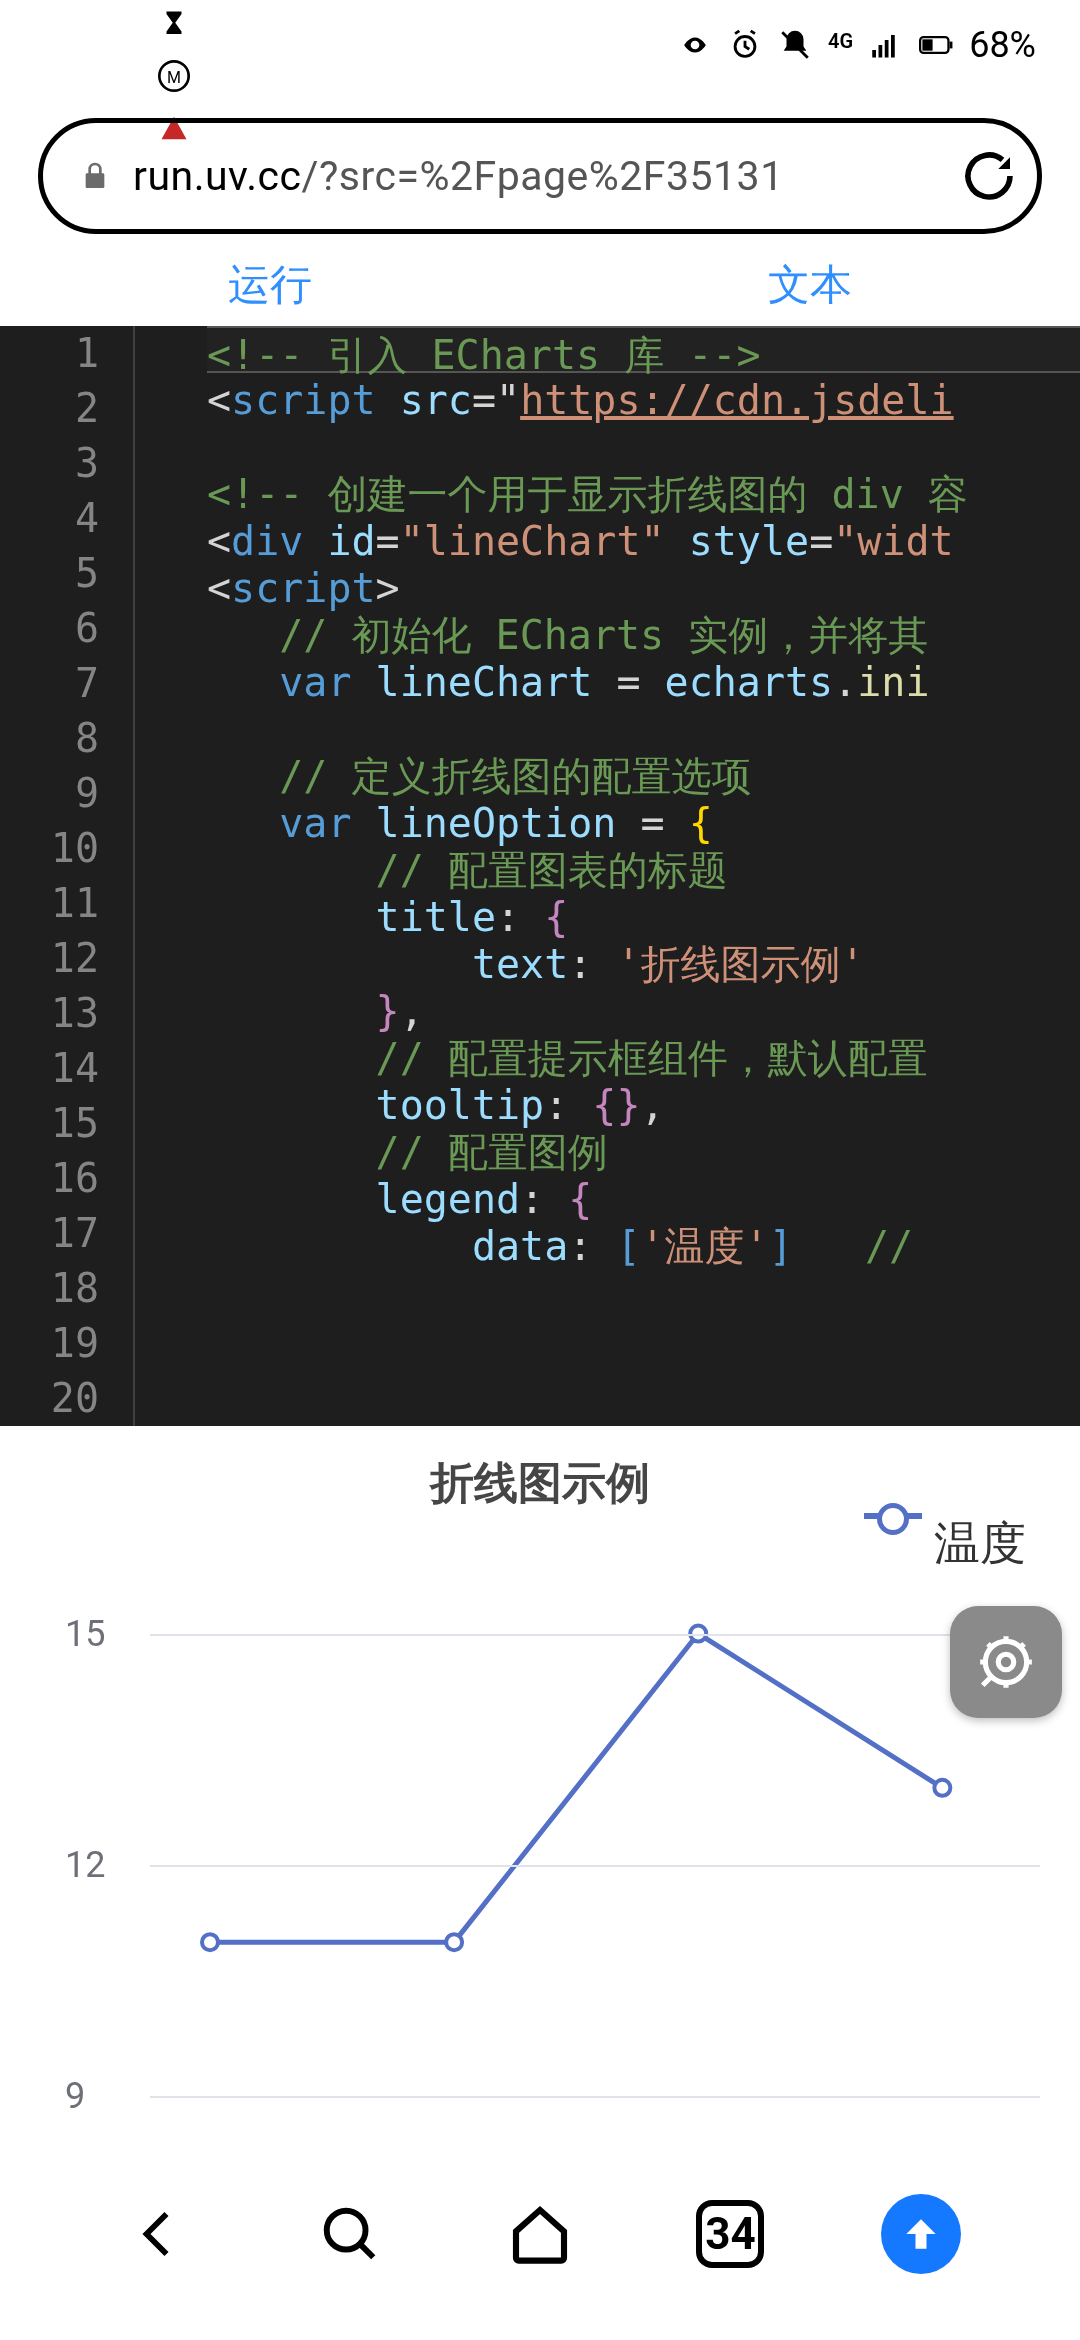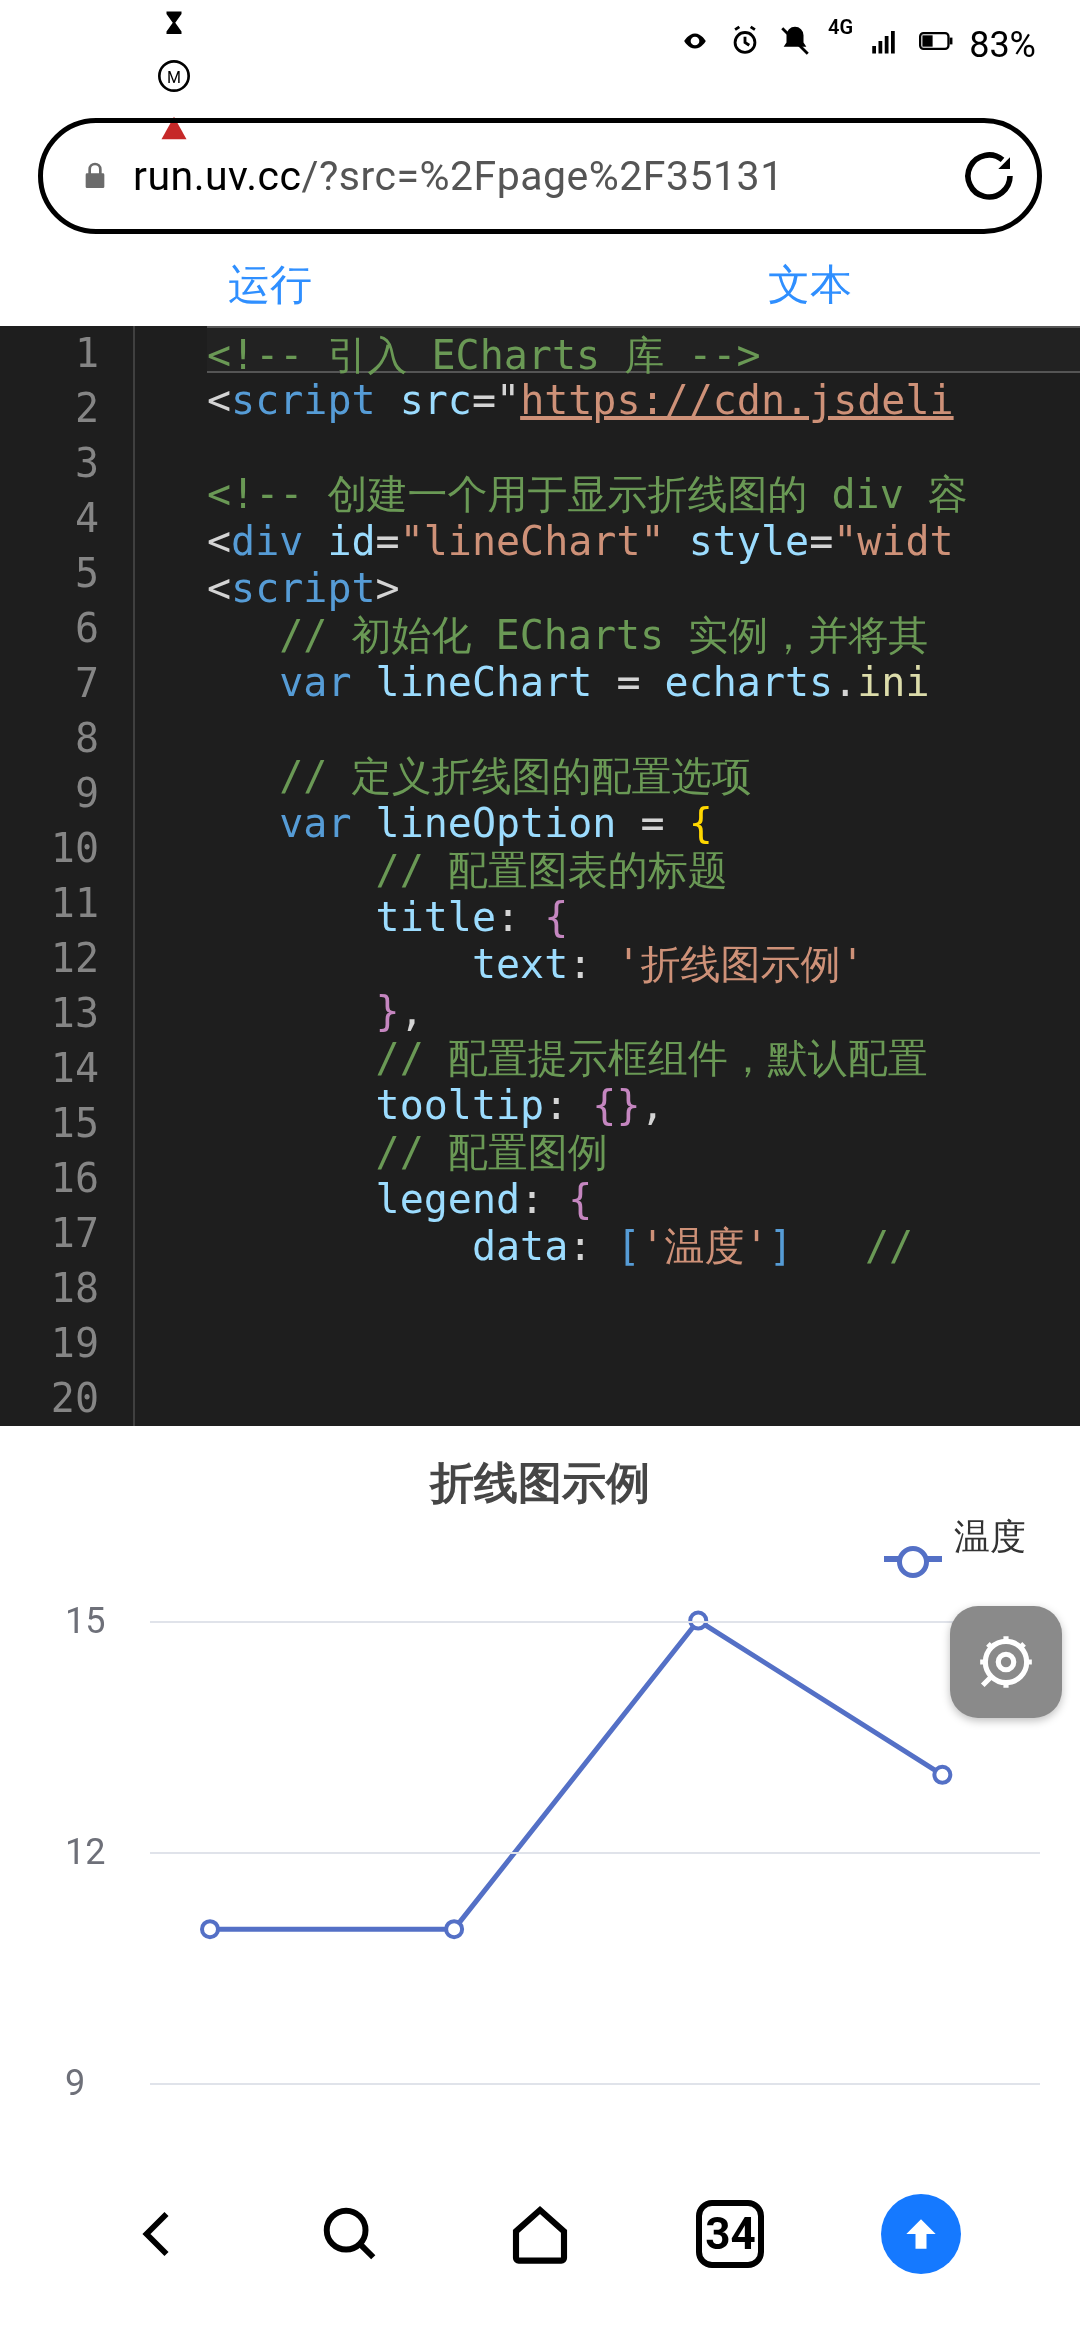--- a/index.html
+++ b/index.html
@@ -3,21 +3,21 @@
 <meta charset="utf-8">
 <style>
   * { margin: 0; padding: 0; box-sizing: border-box; }
   html, body { width: 1080px; height: 2340px; overflow: hidden; font-family: -apple-system, "Segoe UI", Roboto, sans-serif; background: #fff; }
   body { display: flex; flex-direction: column; position: relative; }
 
   
   .status-bar { height: 90px; display: flex; align-items: center; padding: 0 44px 0 126px; font-size: 38px; color: #000; }
   .status-left { display: flex; align-items: center; gap: 18px; flex-direction: column; }
   .status-time { font-size: 38px; font-weight: 500; }
-  .status-right { margin-left: auto; display: flex; gap: 16px; }
+  .status-right { margin-left: auto; display: flex; align-items: center; gap: 16px; }
   .mini-icon { width: 34px; height: 34px; display: inline-flex; align-items: center; justify-content: center; }
 
   
   .url-row { padding: 28px 38px 10px; }
   .url-bar { border: 5px solid #000; border-radius: 80px; height: 116px; display: flex; align-items: center; padding: 0 20px 0 36px; gap: 22px; }
   .lock-icon { width: 32px; height: 36px; }
   .url-text { flex: 1; font-size: 41px; color: #000; white-space: nowrap; overflow: hidden; letter-spacing: 0.5px; }
   .url-dim { color: #555; }
   .reload-icon { width: 56px; height: 56px; }
 
@@ -42,21 +42,21 @@
   .c-id   { color: #9cdcfe; }          
   .c-fn   { color: #dcdcaa; }          
   .c-br   { color: #ffd700; }          
   .c-br2  { color: #c586c0; }          
   .c-pl   { color: #d4d4d4; }
 
   
   .chart-panel { flex: 1; background: #fff; padding: 28px 40px 0; position: relative; }
   .chart-header { display: flex; align-items: center; margin-bottom: 16px; flex-direction: column; }
   .chart-title  { font-size: 44px; font-weight: 700; color: #464646; }
-  .legend { margin-left: auto; display: flex; align-items: flex-end; gap: 12px; font-size: 36px; color: #333; margin-right: 14px; }
+  .legend { margin-left: auto; display: flex; align-items: flex-start; gap: 12px; font-size: 46px; color: #333; margin-right: 14px; }
   .legend-swatch { width: 58px; height: 0; border-top: 6px solid #5470c6; position: relative; }
   .legend-swatch::after { content: ""; position: absolute; left: 50%; top: 50%; width: 22px; height: 22px; border: 5px solid #5470c6; background: #fff; border-radius: 50%; transform: translate(-50%, -50%); }
   .chart-plot { height: 540px; position: relative; margin-left: 110px; margin-top: 20px; }
   .ytick { position: absolute; left: -85px; transform: translateY(-50%); font-size: 36px; color: #6e7079; }
   .grid-line { position: absolute; left: 0; right: 0; height: 2px; background: #e0e3ea; }
   .chart-svg { position: absolute; inset: 0; overflow: visible; }
 
   .fab { position: absolute; right: 18px; top: 180px; width: 112px; height: 112px; border-radius: 28px; background: #8a8a8a; display: flex; align-items: center; justify-content: center; box-shadow: 0 3px 8px rgba(0,0,0,0.25); }
 
   .watermark { position: absolute; right: 38px; bottom: 156px; font-size: 22px; color: #c8c8c8; letter-spacing: 1px; }
@@ -117,21 +117,21 @@
           <rect x="16" y="4" width="3" height="18"></rect>
         </svg>
     </span>
     <span class="mini-icon">
       <svg viewBox="0 0 30 16" width="56" height="30">
           <rect x="1" y="1" width="25" height="14" rx="3" fill="none" stroke="#000" stroke-width="2"></rect>
           <rect x="3" y="3" width="9" height="10" fill="#000"></rect>
           <rect x="27" y="5" width="2.5" height="6" fill="#000"></rect>
         </svg>
     </span>
-    <span style="font-size:36px;">83%</span>
+    <span style="font-size:36px;">68%</span>
   </div>
 </div>
 
 <div class="url-row">
   <div class="url-bar">
     <span class="lock-icon">
       <svg viewBox="0 0 24 24" width="32" height="36" fill="#6b6b6b">
           <path d="M7 10V7a5 5 0 0110 0v3h1a1 1 0 011 1v9a1 1 0 01-1 1H6a1 1 0 01-1-1v-9a1 1 0 011-1h1zm2 0h6V7a3 3 0 00-6 0v3z"></path>
         </svg>
     </span>

